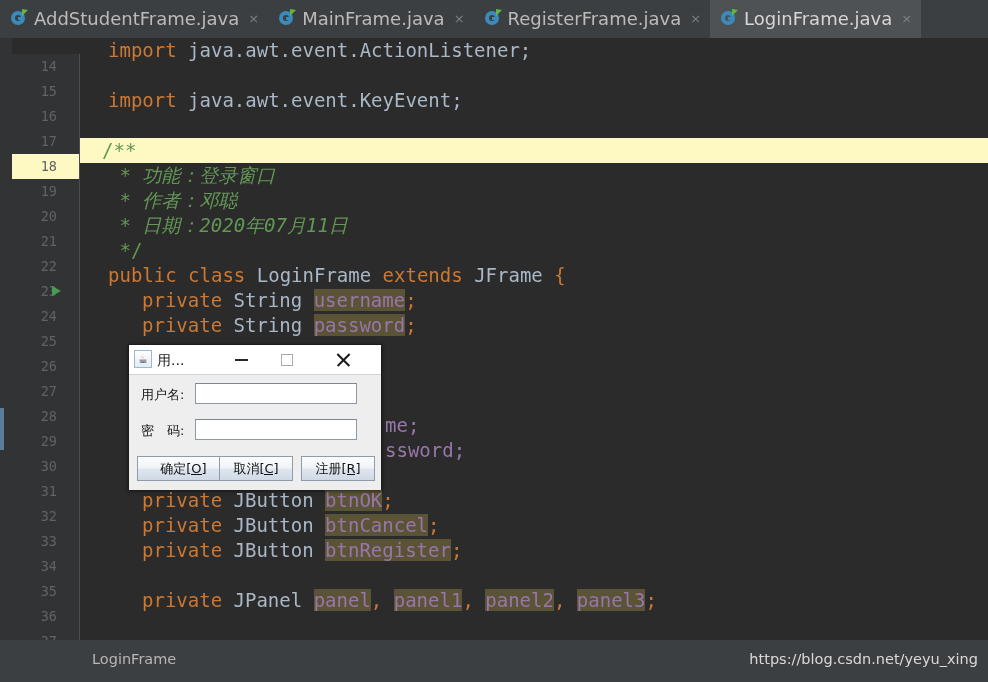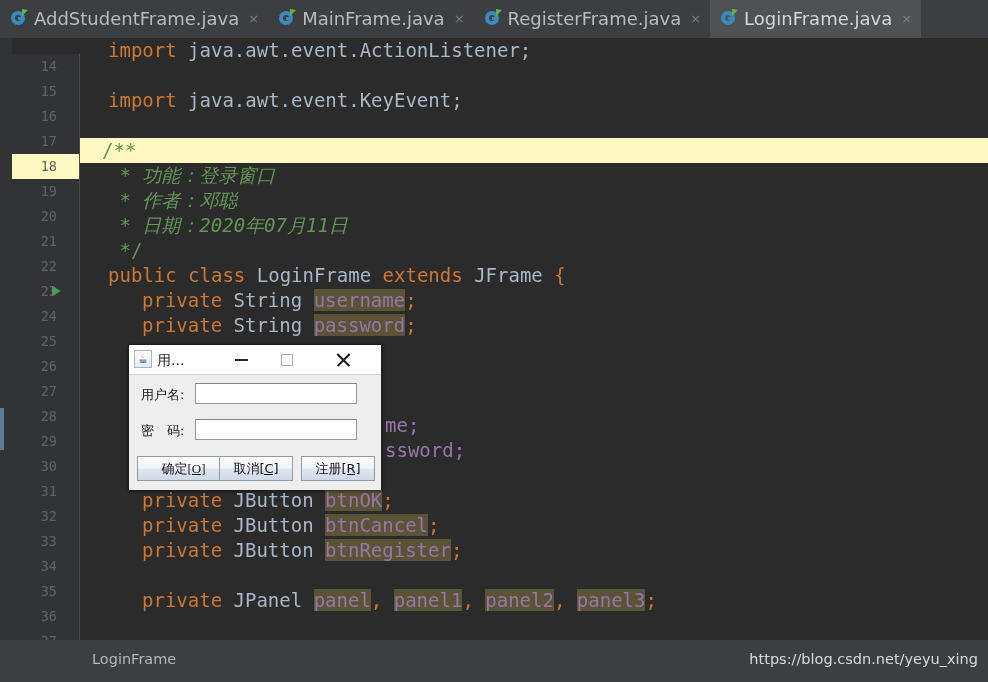--- a/index.html
+++ b/index.html
@@ -265,21 +265,21 @@
     background: linear-gradient(#fbfcfd 0%, #f1f4f8 48%, #dfe6ef 52%, #cfd9e6 100%);
     border: 1px solid #8d9bab;
     font-family: "DejaVu Sans", sans-serif;
     font-size: 13px;
     color: #111111;
     cursor: pointer;
     display: flex; align-items: center; justify-content: center;
     padding: 0;
   }
   .swbtn .mnem { text-decoration: underline; }
-  .b1 { left: 8px;   width: 93px; font-family: Liberation Serif, serif; }
+  .b1 { left: 8px;   width: 93px; }
   .b2 { left: 90px;  width: 74px; }
   .b3 { left: 172px; width: 74px; }
 </style>
 </head>
 <body>
 
 <div id="app">
 
   <div class="tabbar">
 

